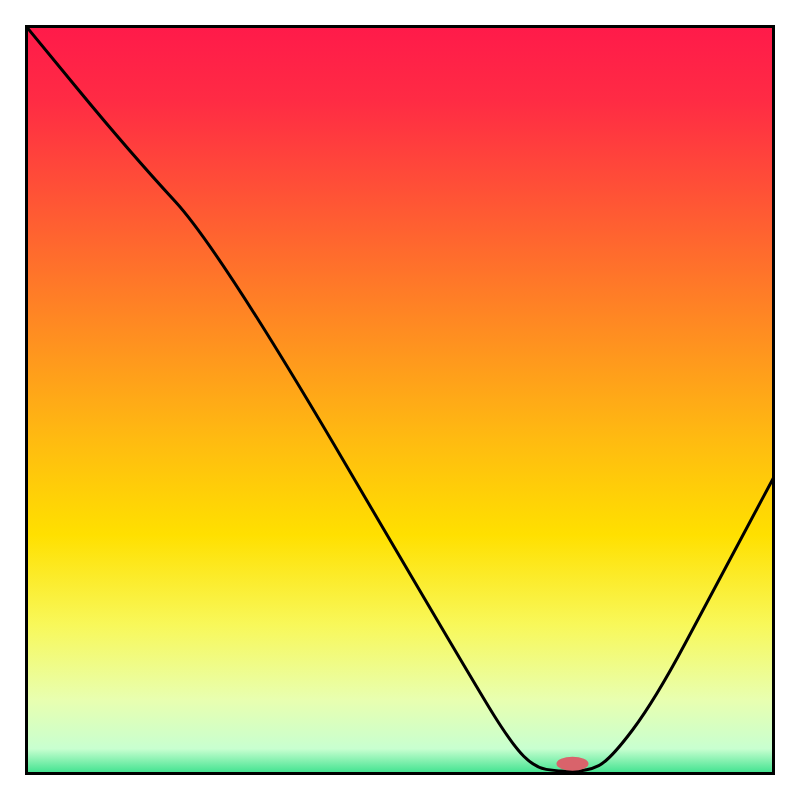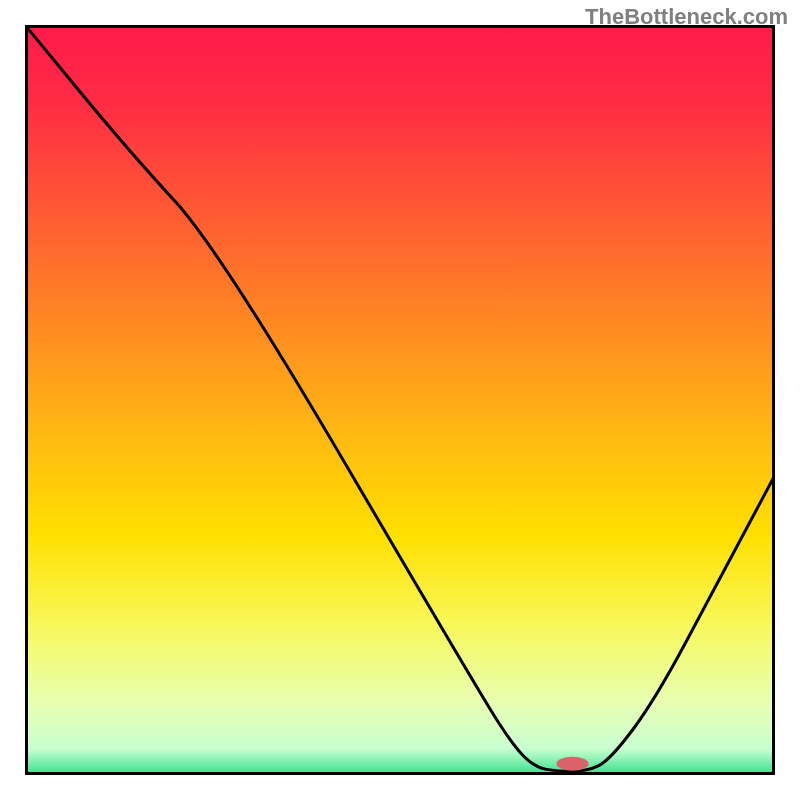--- a/index.html
+++ b/index.html
@@ -32,21 +32,20 @@
     height: 750px;
   }
   svg {
     display: block;
   }
 </style>
 </head>
 <body>
 
 <div class="container">
-  <div class="watermark">TheBottleneck.com</div>
 
   <div class="plot">
     <svg id="chart-svg" width="750" height="750" viewBox="0 0 750 750">
       <defs>
         <linearGradient id="bg-grad" x1="0" y1="0" x2="0" y2="1">
             <stop offset="0%" stop-color="#ff1a4a"></stop>
             <stop offset="10%" stop-color="#ff2b44"></stop>
             <stop offset="25%" stop-color="#ff5a33"></stop>
             <stop offset="40%" stop-color="#ff8a22"></stop>
             <stop offset="55.00000000000001%" stop-color="#ffba11"></stop>

